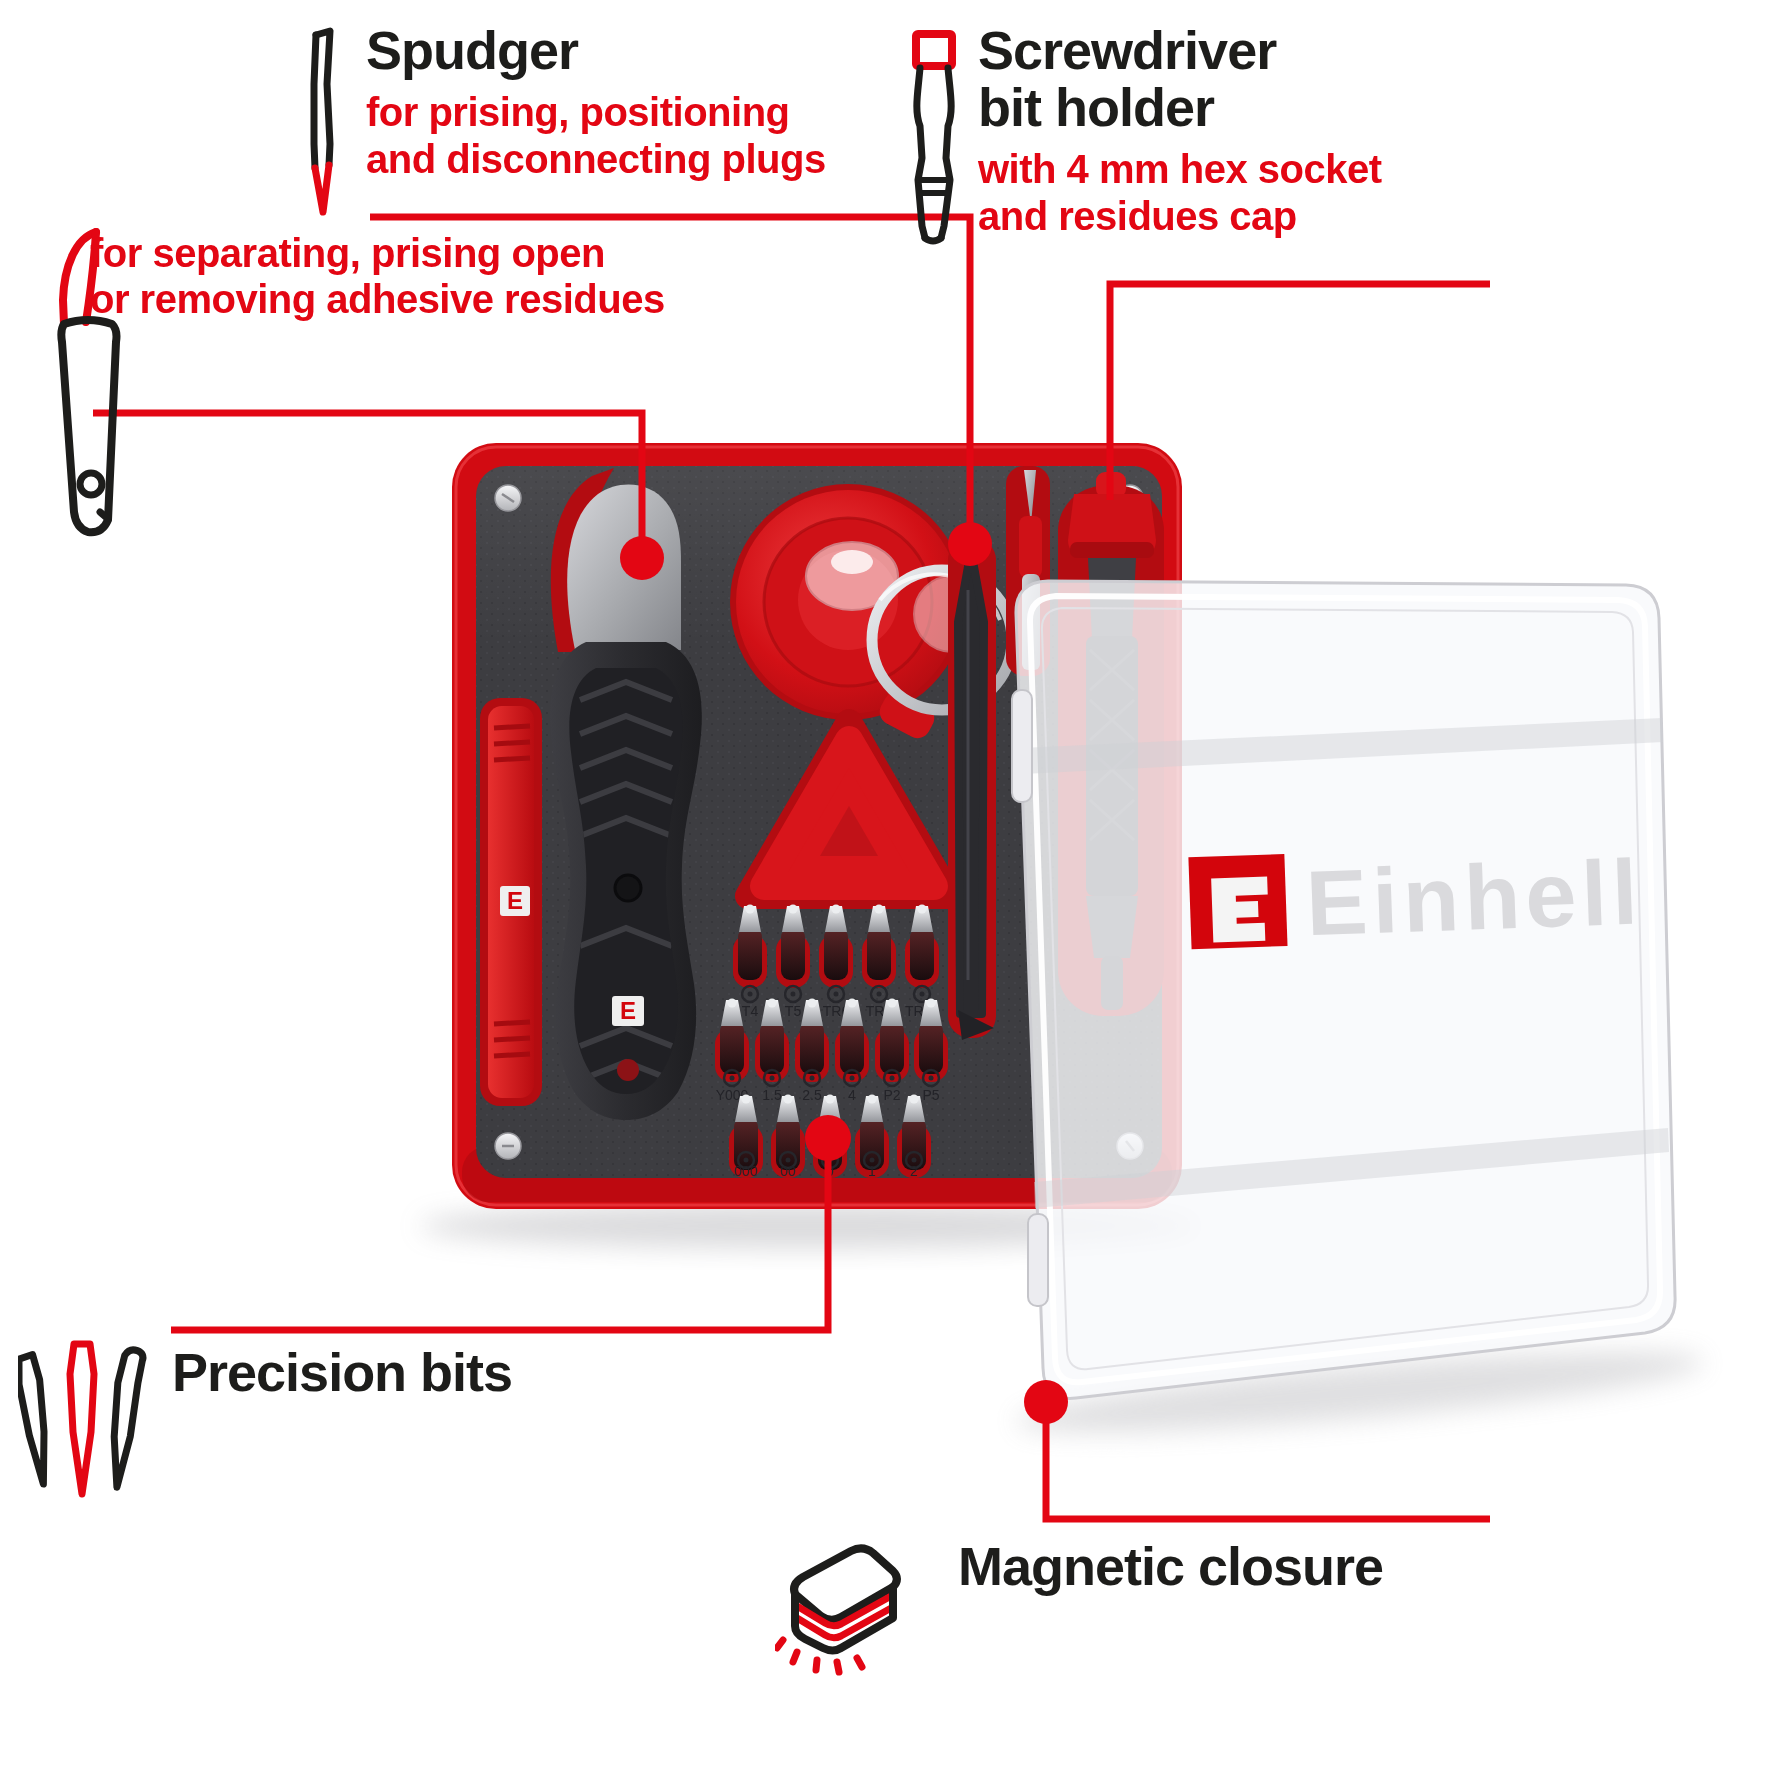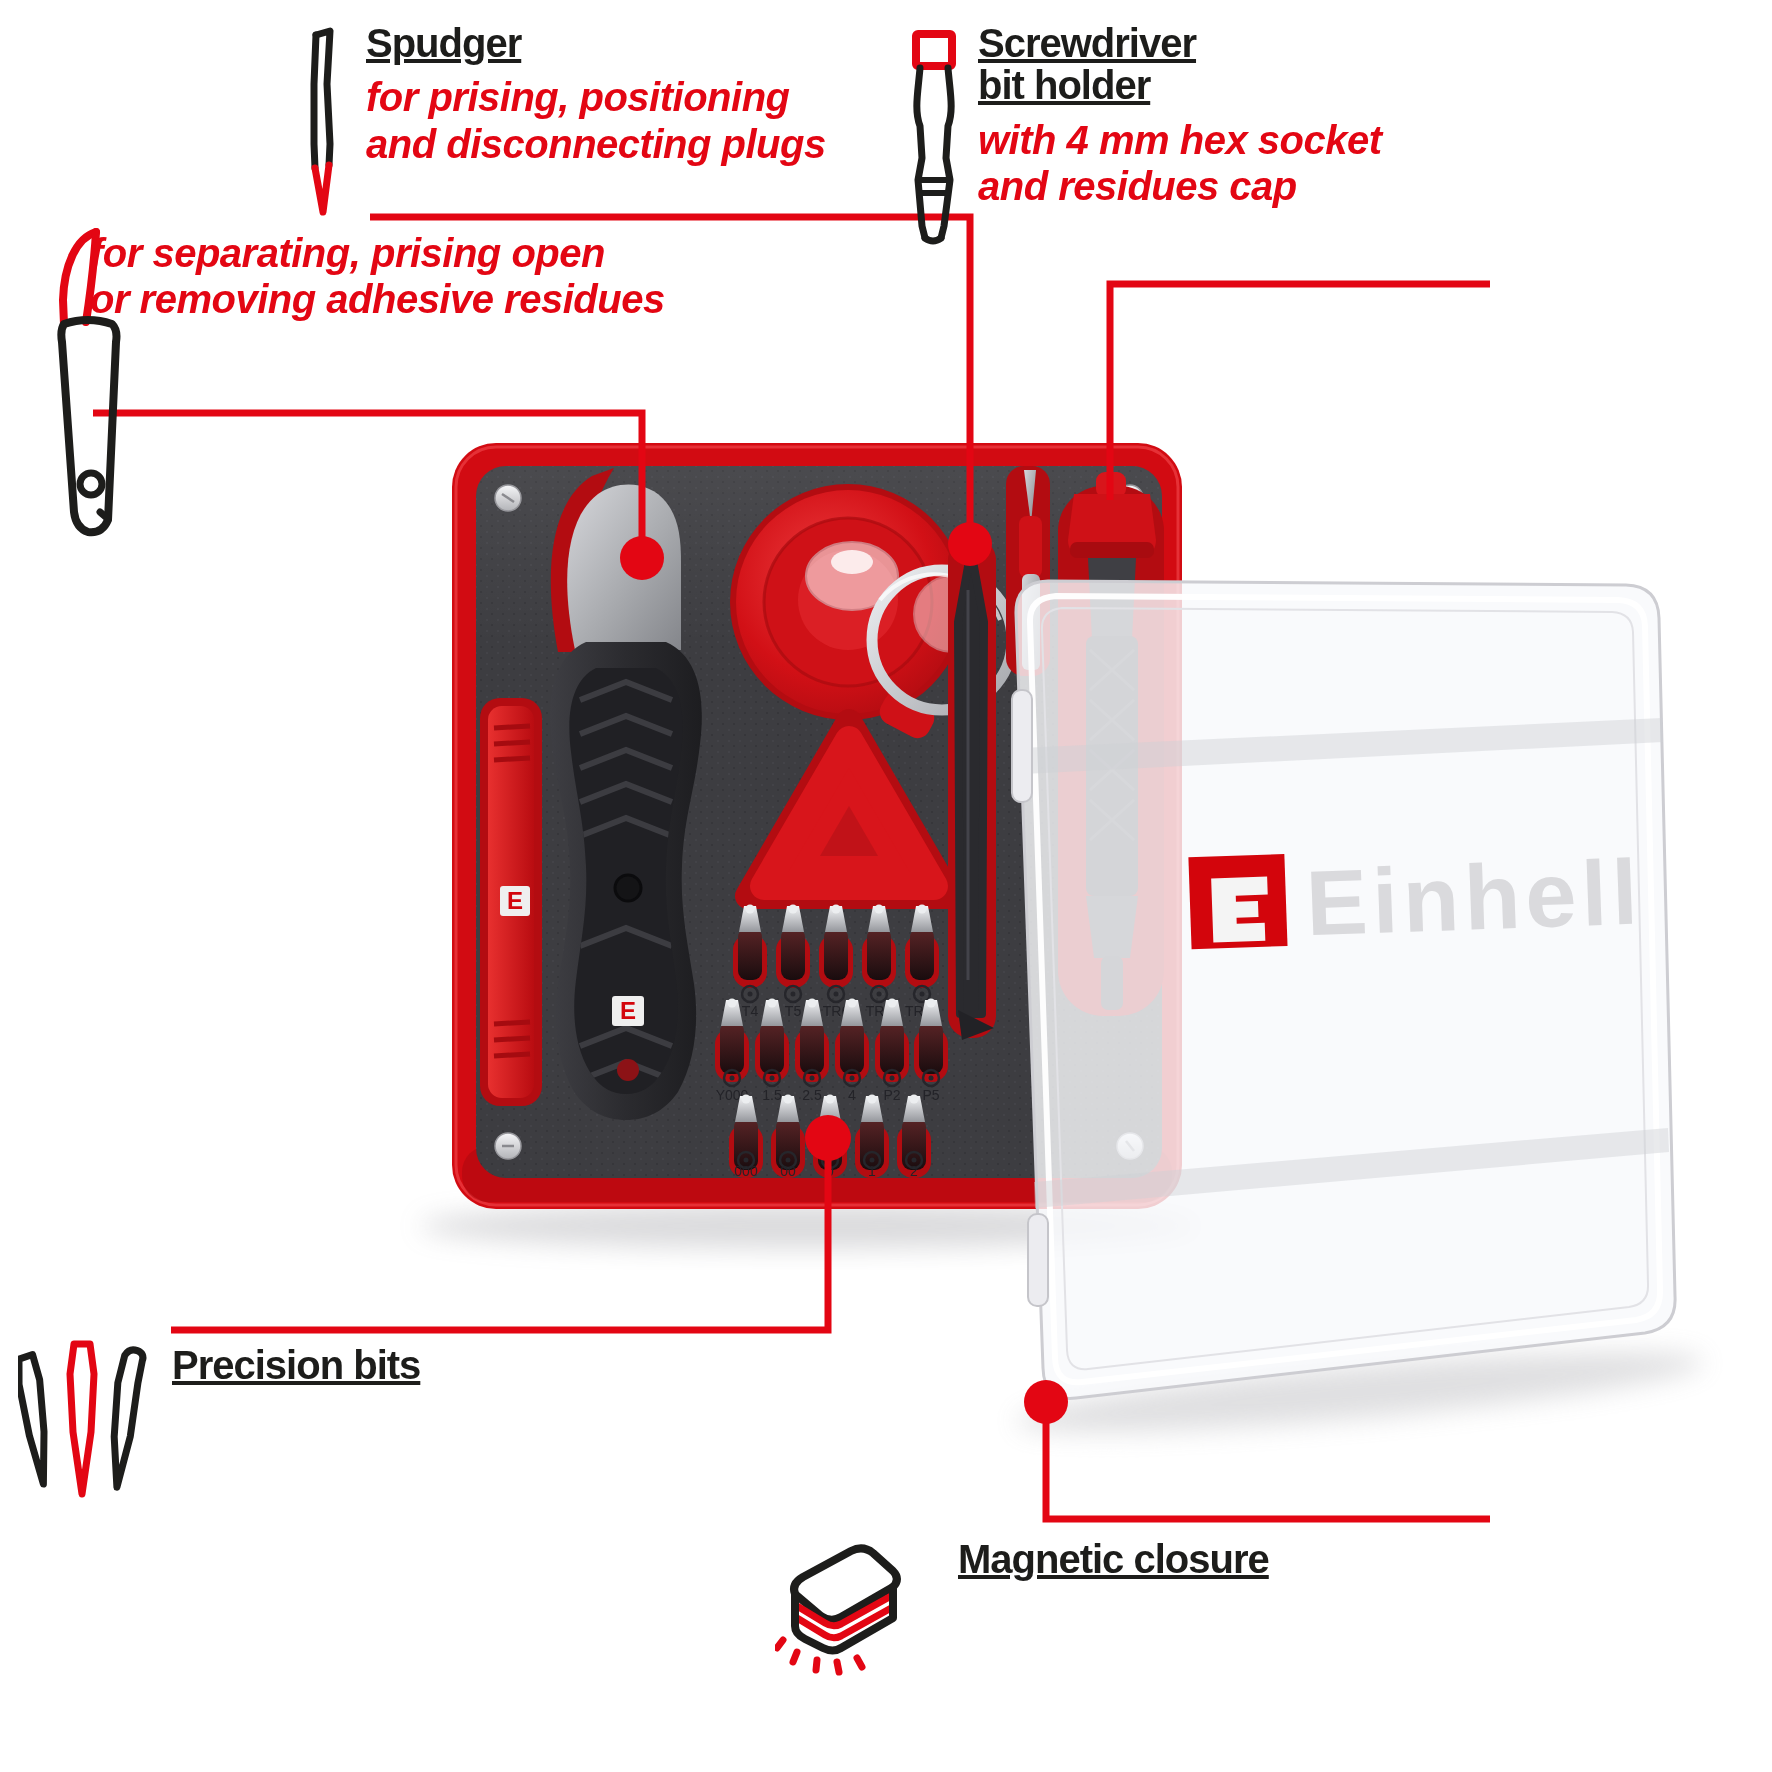--- a/index.html
+++ b/index.html
@@ -1,23 +1,23 @@
 <!DOCTYPE html>
 <html><head>
 <meta charset="utf-8">
 <style>
   html,body{margin:0;padding:0;background:#fff;}
   .canvas{position:relative;width:1772px;height:1772px;background:#ffffff;overflow:hidden;
           font-family:"Liberation Sans",sans-serif;}
   .scene{position:absolute;left:0;top:0;width:1772px;height:1772px;}
   .callout{position:absolute;}
-  .co-title{font-weight:700;font-size:40px;line-height:1.06;letter-spacing:-1px;color:#1d1d1b;text-decoration:underline;}
+  .co-title{font-weight:700;font-size:54px;line-height:1.06;letter-spacing:-1px;color:#1d1d1b;}
   .co-title span{display:block;}
   .co-desc{font-weight:700;font-size:40px;line-height:1.16;letter-spacing:-0.5px;color:#e30613;margin-top:10px;}
-  .co-desc span{display:block;font-style:italic;}
+  .co-desc span{display:block;}
   .icon{position:absolute;}
   svg text{font-family:"Liberation Sans",sans-serif;}
 </style>
 </head>
 <body>
 
 <div class="canvas">
 
   <svg class="scene" viewBox="0 0 1772 1772">
     <defs>

